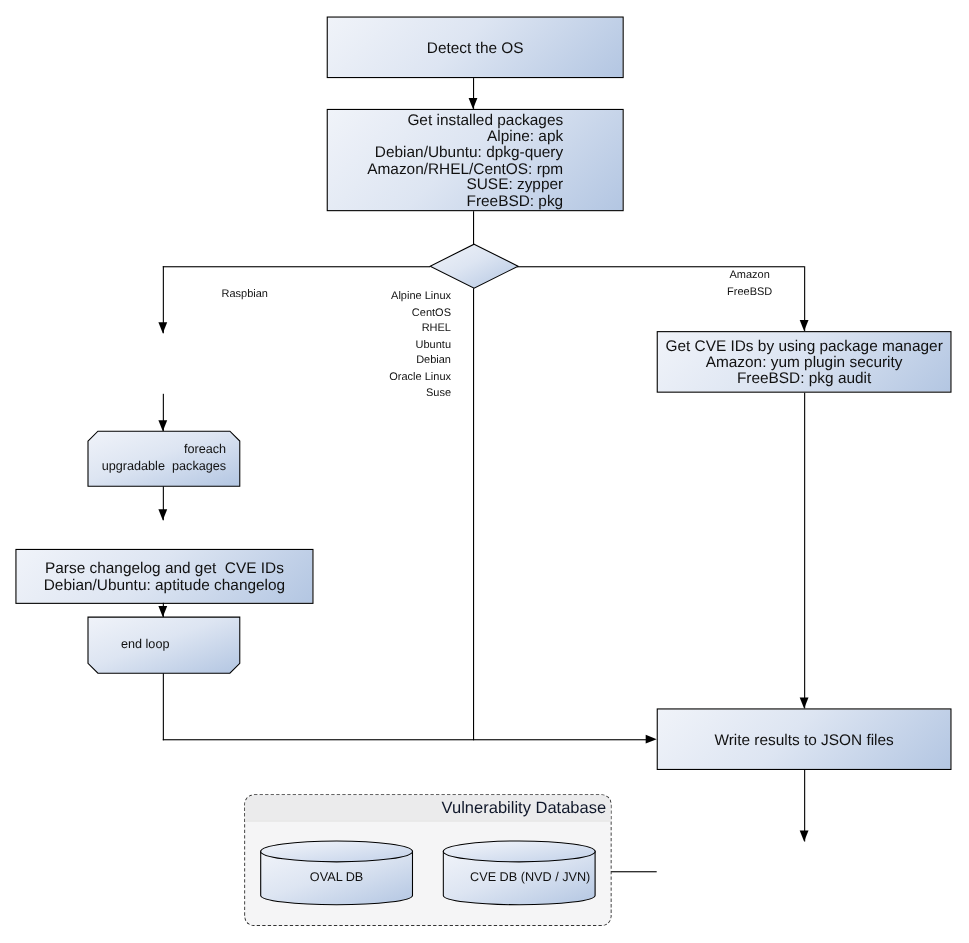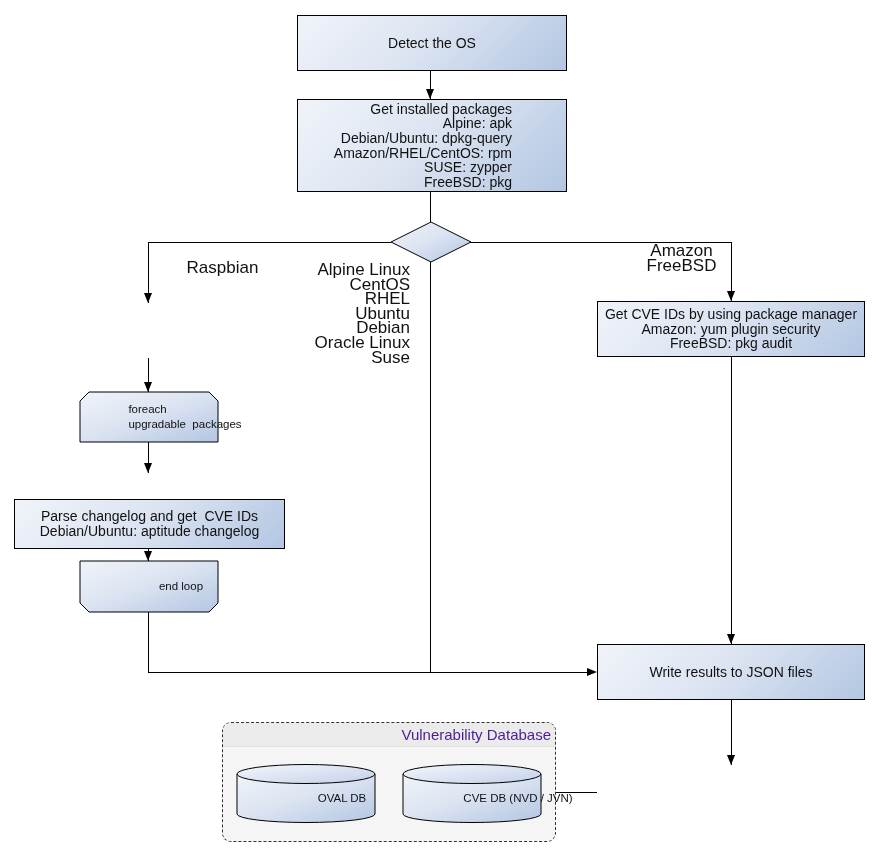--- a/index.html
+++ b/index.html
@@ -15,33 +15,33 @@
   }
   .node.align-right { justify-content:flex-end; text-align:right; padding-right:54px; }
 
   .vline { position:absolute; width:1px; background:#000; }
   .hline { position:absolute; height:1px; background:#000; }
   .arrow-down { position:absolute; width:0; height:0;
     border-left:4.5px solid transparent; border-right:4.5px solid transparent; border-top:10px solid #000; }
   .arrow-right { position:absolute; width:0; height:0;
     border-top:4.5px solid transparent; border-bottom:4.5px solid transparent; border-left:10px solid #000; }
 
-  .edge-label { position:absolute; font-size:17px; line-height:14.6px; white-space:pre-wrap; color:#111; }
+  .edge-label { position:absolute; font-size:10px; line-height:14.6px; white-space:pre-wrap; color:#111; }
   .center { text-align:center; }
   .right { text-align:right; }
 
   .shape-svg { position:absolute; }
   .shape-text { position:absolute; display:flex; align-items:center; justify-content:center;
-    text-align:left; font-size:11.5px; line-height:14.6px; white-space:pre-wrap; color:#111;margin-left:36px; }
+    text-align:right; font-size:11.5px; line-height:14.6px; white-space:pre-wrap; color:#111; }
 
   .db-container { position:absolute; left:222px; top:722px; width:334px; height:120px;
     border:1px dashed #333; border-radius:9px; background:#f5f5f6; }
   .db-header { height:24px; background:#ebebec; border-radius:8px 8px 0 0;
     border-bottom:1px solid #e2e2e2; display:flex; align-items:center; justify-content:flex-end;
-    padding-right:4px; font-size:15px; color:#4c1d95; white-space:pre; }
+    padding-right:4px; font-size:15px; color:#0f172a; white-space:pre; }
   .cyl-text { padding-top:9px; }
 </style>
 </head>
 <body>
 
 <div class="canvas">
 
   <svg width="0" height="0" style="position:absolute">
     <defs>
       <linearGradient id="gradBlue" x1="0" y1="0" x2="1" y2="1">
@@ -119,21 +119,21 @@
 
   <svg class="shape-svg" style="left:79px;top:391px" width="140" height="52" viewBox="0 0 140 52">
     <polygon points="1,10 10,1 130,1 139,10 139,51 1,51" fill="url(#gradBlue)" stroke="#000" stroke-width="1"></polygon>
   </svg>
   <div class="shape-text" style="left:79px;top:391px;width:140px;height:52px">foreach
 upgradable  packages</div>
 
   <svg class="shape-svg" style="left:79px;top:560px" width="140" height="53" viewBox="0 0 140 53">
     <polygon points="1,1 139,1 139,43 130,52 10,52 1,43" fill="url(#gradBlue)" stroke="#000" stroke-width="1"></polygon>
   </svg>
-  <div class="shape-text" style="left:75px;top:560px;width:140px;height:53px">end loop</div>
+  <div class="shape-text" style="left:62px;top:560px;width:140px;height:53px">end loop</div>
 
   <div class="db-container">
     <div class="db-header">Vulnerability Database</div>
   </div>
 
   <svg class="shape-svg" style="left:236px;top:763px" width="140" height="61" viewBox="0 0 140 61">
     <path d="M 1 11 L 1 51 A 69 8.5 0 0 0 139 51 L 139 11 Z" fill="url(#gradBlue)" stroke="#000" stroke-width="1"></path>
     <ellipse cx="70" cy="11" rx="69" ry="9.5" fill="url(#gradEllipse)" stroke="#000" stroke-width="1"></ellipse>
   </svg>
   <div class="shape-text cyl-text" style="left:236px;top:763px;width:140px;height:61px">OVAL DB</div>

